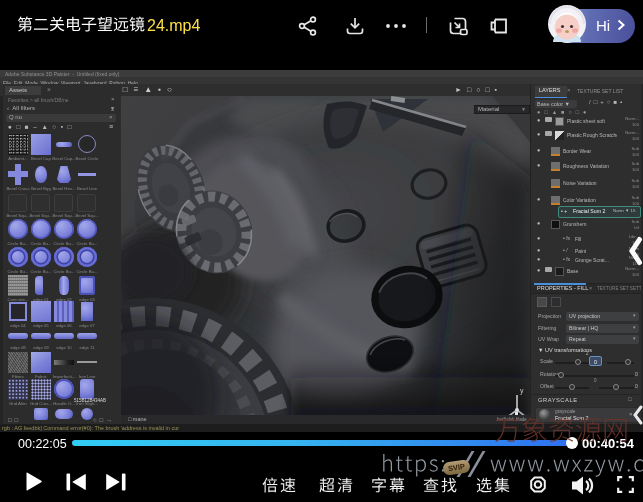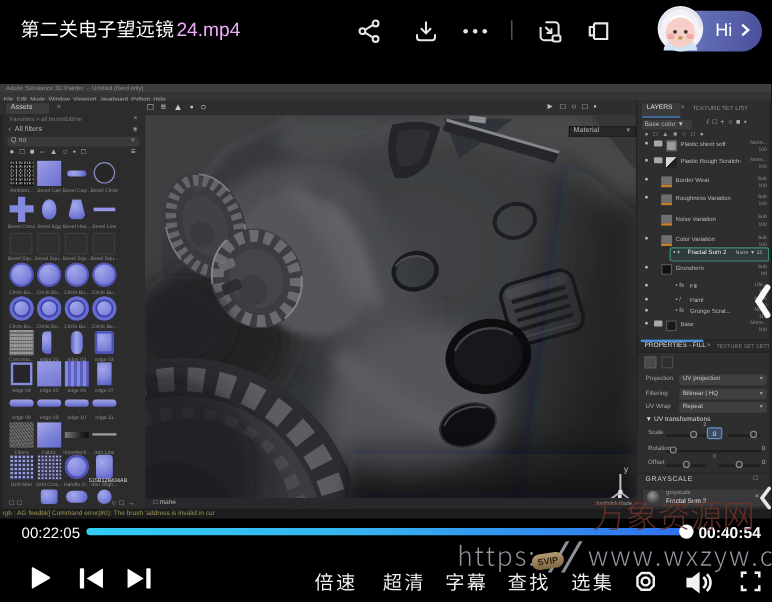--- a/index.html
+++ b/index.html
@@ -16,21 +16,21 @@
   <div class="abs" style="left:17px; top:16px;"><svg width="129" height="18" viewBox="0 0 129 18" fill="#ffffff">
         <path transform="translate(0.0 14.1) scale(0.0160 -0.0160)" d="M168 401C160 329 145 240 131 180H398C315 93 188 17 70 -22C87 -36 108 -63 119 -81C238 -34 369 51 457 151V-80H531V180H821C811 89 800 50 786 36C778 29 768 28 750 28C732 27 685 28 636 33C647 14 656 -15 657 -36C709 -39 758 -39 783 -37C812 -35 830 -29 847 -12C873 13 886 74 900 214C901 224 902 244 902 244H531V337H868V558H131V494H457V401ZM231 337H457V244H217ZM531 494H795V401H531ZM212 845C177 749 117 658 46 598C65 589 95 572 109 561C147 597 184 643 216 696H271C292 656 312 607 321 575L387 599C380 624 364 662 346 696H507V754H249C261 778 272 803 281 828ZM598 845C572 753 525 665 464 607C483 598 515 579 530 568C561 602 591 646 617 696H685C718 657 749 607 763 574L828 602C816 628 793 664 767 696H947V754H644C654 778 663 803 670 828Z"></path>
         <path transform="translate(16.0 14.1) scale(0.0160 -0.0160)" d="M141 697V616H860V697ZM57 104V20H945V104Z"></path>
         <path transform="translate(32.0 14.1) scale(0.0160 -0.0160)" d="M224 799C265 746 307 675 324 627H129V552H461V430C461 412 460 393 459 374H68V300H444C412 192 317 77 48 -13C68 -30 93 -62 102 -79C360 11 470 127 515 243C599 88 729 -21 907 -74C919 -51 942 -18 960 -1C777 44 640 152 565 300H935V374H544L546 429V552H881V627H683C719 681 759 749 792 809L711 836C686 774 640 687 600 627H326L392 663C373 710 330 780 287 831Z"></path>
         <path transform="translate(48.0 14.1) scale(0.0160 -0.0160)" d="M452 408V264H204V408ZM531 408H788V264H531ZM452 478H204V621H452ZM531 478V621H788V478ZM126 695V129H204V191H452V85C452 -32 485 -63 597 -63C622 -63 791 -63 818 -63C925 -63 949 -10 962 142C939 148 907 162 887 176C880 46 870 13 814 13C778 13 632 13 602 13C542 13 531 25 531 83V191H865V695H531V838H452V695Z"></path>
         <path transform="translate(64.0 14.1) scale(0.0160 -0.0160)" d="M465 540V395H51V320H465V20C465 2 458 -3 438 -4C416 -5 342 -6 261 -2C273 -24 287 -58 293 -80C389 -80 454 -78 491 -66C530 -54 543 -31 543 19V320H953V395H543V501C657 560 786 650 873 734L816 777L799 772H151V698H716C645 640 548 579 465 540Z"></path>
         <path transform="translate(80.0 14.1) scale(0.0160 -0.0160)" d="M56 7V-57H945V7H537V96H835V158H537V242H883V306H124V242H462V158H167V96H462V7ZM138 371C159 385 193 396 463 465C462 480 462 508 464 528L224 471V670H500V735H333C321 767 299 808 279 839L212 819C227 794 243 763 254 735H46V670H152V496C152 454 126 437 109 429C120 416 133 388 138 371ZM549 805C549 540 548 445 435 382C450 370 471 343 478 325C546 363 581 412 600 489H839V416C839 404 834 400 820 400C806 399 757 399 705 400C715 383 726 355 730 336C800 336 845 336 873 347C902 358 911 378 911 416V805ZM620 749H839V675H619ZM617 622H839V543H610C613 567 615 593 617 622Z"></path>
         <path transform="translate(96.0 14.1) scale(0.0160 -0.0160)" d="M64 737C123 696 202 638 241 602L291 659C250 692 170 748 112 786ZM377 776V708H883V776ZM252 490H43V420H179V101C136 82 87 39 39 -14L89 -79C139 -13 189 46 222 46C245 46 280 13 320 -12C390 -55 473 -67 595 -67C703 -67 875 -62 943 -57C944 -35 956 1 965 21C863 10 712 2 598 2C486 2 402 9 336 51C296 75 273 95 252 105ZM311 555V487H482C472 309 445 200 288 138C305 125 326 96 334 79C508 153 545 282 555 487H674V193C674 118 692 96 764 96C778 96 844 96 859 96C921 96 940 130 946 259C927 264 897 275 883 288C880 179 876 164 851 164C838 164 784 164 773 164C749 164 746 168 746 194V487H943V555Z"></path>
         <path transform="translate(112.0 14.1) scale(0.0160 -0.0160)" d="M531 303H838V235H531ZM531 418H838V352H531ZM629 831 656 767H446V705H927V767H732C722 792 708 822 696 846ZM783 696C774 665 757 620 741 587H571L624 600C618 627 603 668 587 698L526 684C540 654 553 614 558 587H416V523H950V587H809L853 680ZM463 470V183H560C550 60 511 8 352 -25C367 -38 386 -66 393 -83C572 -40 619 32 631 183H719V13C719 -50 735 -68 802 -68C816 -68 873 -68 888 -68C943 -68 960 -41 966 69C948 74 920 82 906 93C904 2 899 -10 879 -10C867 -10 822 -10 813 -10C793 -10 789 -7 789 14V183H908V470ZM175 837C145 744 94 654 35 595C48 579 68 542 74 526C108 562 141 608 170 658H381V726H205C219 756 231 787 242 818ZM58 344V275H193V86C193 41 158 8 139 -4C152 -20 172 -53 180 -71C195 -52 223 -34 401 77C395 92 387 121 384 141L264 71V275H394V344H264V479H366V547H103V479H193V344Z"></path>
       </svg></div>
-  <div class="t" style="left:147px; top:17px; font-size:16px; color:#f0abfc;">24.mp4</div>
+  <div class="t" style="left:147px; top:17px; font-size:16px; color:#fde047;">24.mp4</div>
   <svg class="abs" style="left:297px; top:15px;" width="22" height="22" viewBox="0 0 22 22" fill="none" stroke="#e6e6e6" stroke-width="1.7">
     <circle cx="5" cy="11" r="2.4"></circle>
       <circle cx="16" cy="4.5" r="2.4"></circle>
       <circle cx="16" cy="17.5" r="2.4"></circle>
     <line x1="7.2" y1="9.8" x2="13.9" y2="5.7"></line>
       <line x1="7.2" y1="12.2" x2="13.9" y2="16.3"></line>
   </svg>
   <svg class="abs" style="left:344px; top:15px;" width="22" height="22" viewBox="0 0 22 22" fill="none" stroke="#e6e6e6" stroke-width="1.7">
     <path d="M11 3 V12"></path>
       <path d="M6.8 8.6 L11 12.8 L15.2 8.6"></path>

